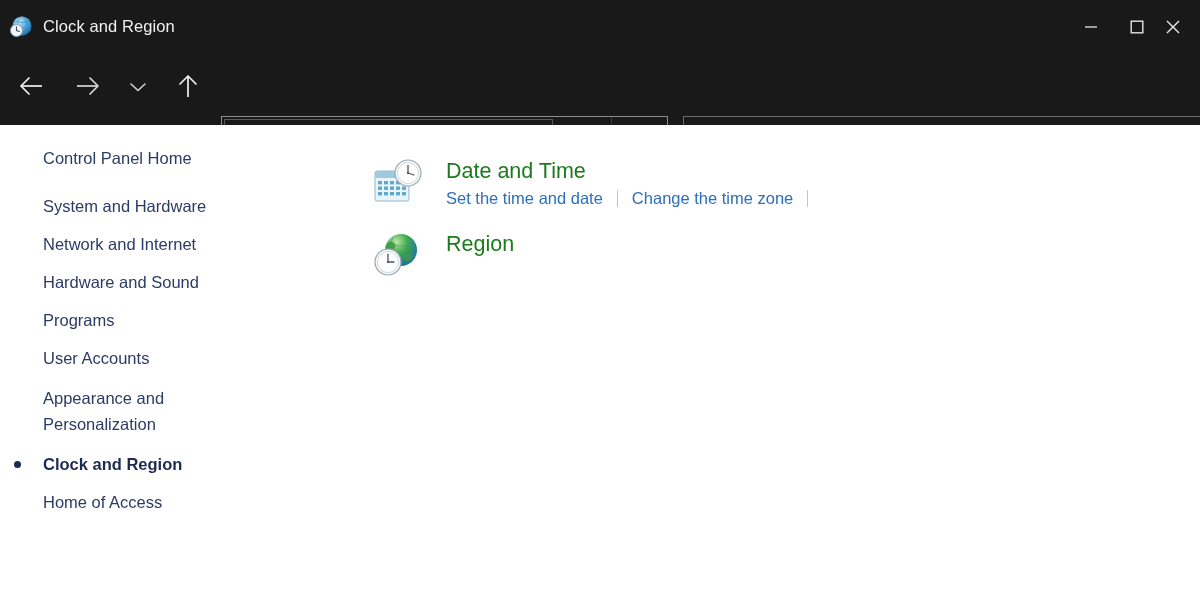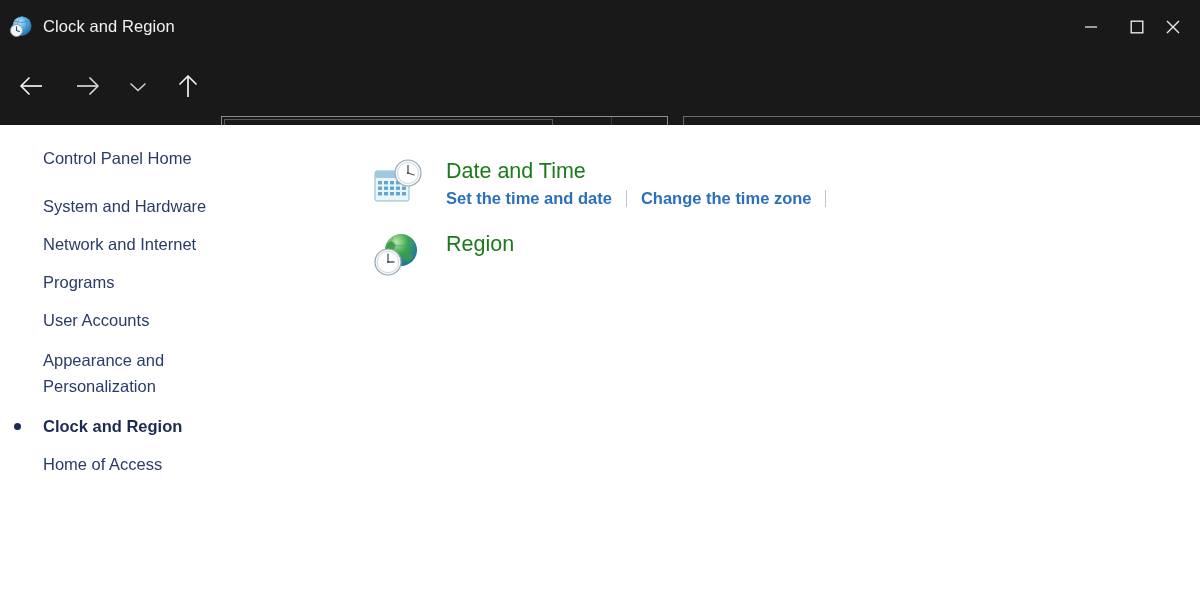--- a/index.html
+++ b/index.html
@@ -177,21 +177,21 @@
   .cat-title {
     font-size: 21.5px; color: #1c7a1c; line-height: 26px;
     margin-bottom: 3px;
     display: inline-block;
   }
   .cat-links {
     display: flex; align-items: center;
     font-size: 16.5px; line-height: 22px;
     flex-wrap: wrap;
   }
-  .cat-link { color: #2c6fbb; white-space: nowrap; font-weight: bold; }
+  .cat-link { color: #2c6fbb; white-space: nowrap; }
   .divider {
     width: 1px; height: 17px;
     background: #b9c6d4;
     margin: 0 14px;
     flex: 0 0 auto;
   }
 </style>
 </head>
 <body>
 
@@ -339,20 +339,23 @@
       <div class="side-item side-home">
         <span>Control Panel Home</span>
       </div>
       <div class="side-item side-gap">
         <span>System and Hardware</span>
       </div>
       <div class="side-item side-gap">
         <span>Network and Internet</span>
       </div>
       <div class="side-item side-gap">
+        <span>Hardware and Sound</span>
+      </div>
+      <div class="side-item side-gap">
         <span>Programs</span>
       </div>
       <div class="side-item side-gap">
         <span>User Accounts</span>
       </div>
       <div class="side-item side-wrap">
         <span>Appearance and Personalization</span>
       </div>
       <div class="side-item side-current">
         <span class="bullet"></span>

